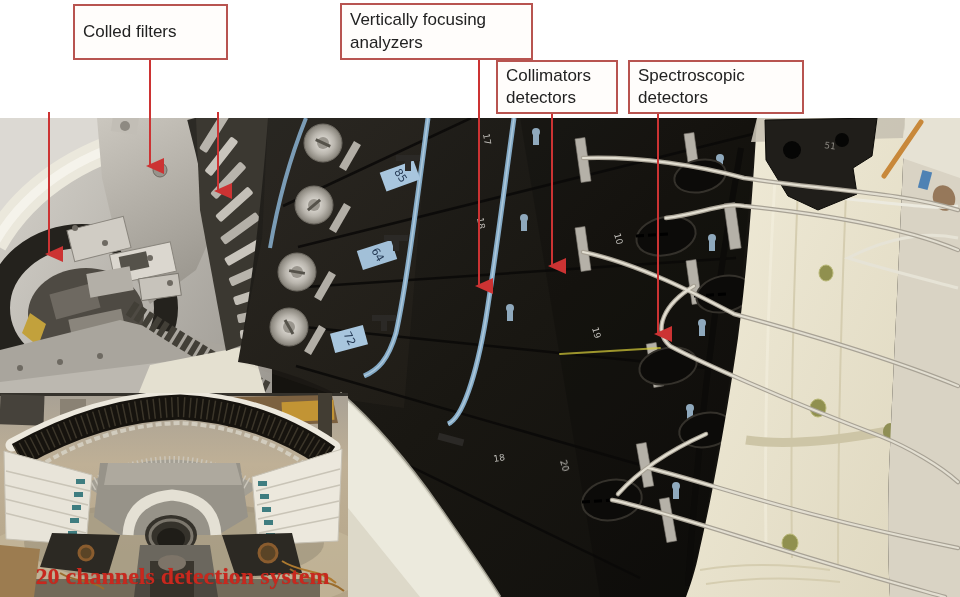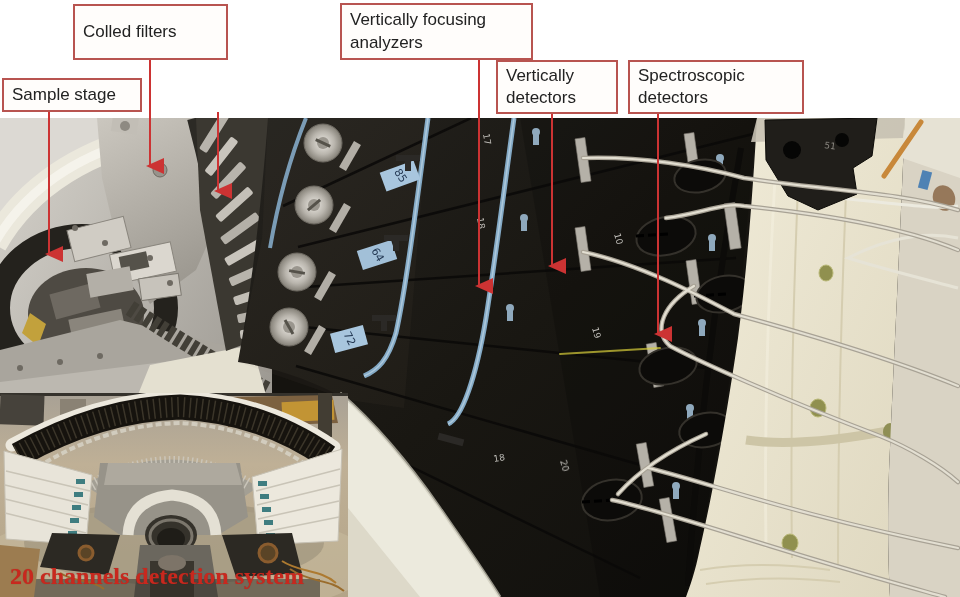--- a/index.html
+++ b/index.html
@@ -8,21 +8,21 @@
   .callout{position:absolute;box-sizing:border-box;background:#fffdfb;border:2px solid #b85450;
            color:#222;font-size:17px;line-height:1.3;padding:2px 8px;display:flex;
            flex-direction:column;justify-content:center;}
   .callout .cl-line{white-space:nowrap;}
   .photo-svg{position:absolute;left:0;top:118px;}
   .inset-svg{position:absolute;left:0;top:393px;}
   .arrows-svg{position:absolute;left:0;top:0;pointer-events:none;}
   .inset-caption{position:absolute;left:10px;top:563px;width:345px;
                  font-family:"Liberation Serif","DejaVu Serif",serif;
                  font-size:24px;font-weight:600;color:#c8281e;white-space:nowrap;
-                 text-shadow:0 0 1px rgba(120,20,10,.4);}
+                 text-shadow:0 0 1px rgba(120,20,10,.4);text-align:center;}
 </style>
 </head>
 <body>
 
 <div class="stage">
 
   <svg class="photo-svg" width="960" height="479" viewBox="0 0 960 479">
     <defs>
       <linearGradient id="gLeft" x1="0" y1="0" x2="1" y2="1">
         <stop offset="0" stop-color="#d6d3cc"></stop>
@@ -393,29 +393,26 @@
         <path d="M60,180 C76,190 92,186 104,196" fill="none" stroke="#9a6c2c" stroke-width="2"></path>
       </g>
     </g>
   </svg>
 
   <div class="inset-caption">20 channels detection system</div>
 
   <div class="callout" style="left:73px;top:4px;width:155px;height:56px;">
     <div class="cl-line">Colled filters</div>
   </div>
-  <div class="callout" style="left:2px;top:78px;width:140px;height:34px;">
-    <div class="cl-line">Sample stage</div>
-  </div>
   <div class="callout" style="left:340px;top:3px;width:193px;height:57px;">
     <div class="cl-line">Vertically focusing</div>
     <div class="cl-line">analyzers</div>
   </div>
   <div class="callout" style="left:496px;top:60px;width:122px;height:54px;">
-    <div class="cl-line">Vertically</div>
+    <div class="cl-line">Collimators</div>
     <div class="cl-line">detectors</div>
   </div>
   <div class="callout" style="left:628px;top:60px;width:176px;height:54px;">
     <div class="cl-line">Spectroscopic</div>
     <div class="cl-line">detectors</div>
   </div>
 
   <svg class="arrows-svg" width="960" height="597" viewBox="0 0 960 597">
     <defs>
       <marker id="ah" markerWidth="8" markerHeight="9" refX="4" refY="7" orient="auto-start-reverse">

